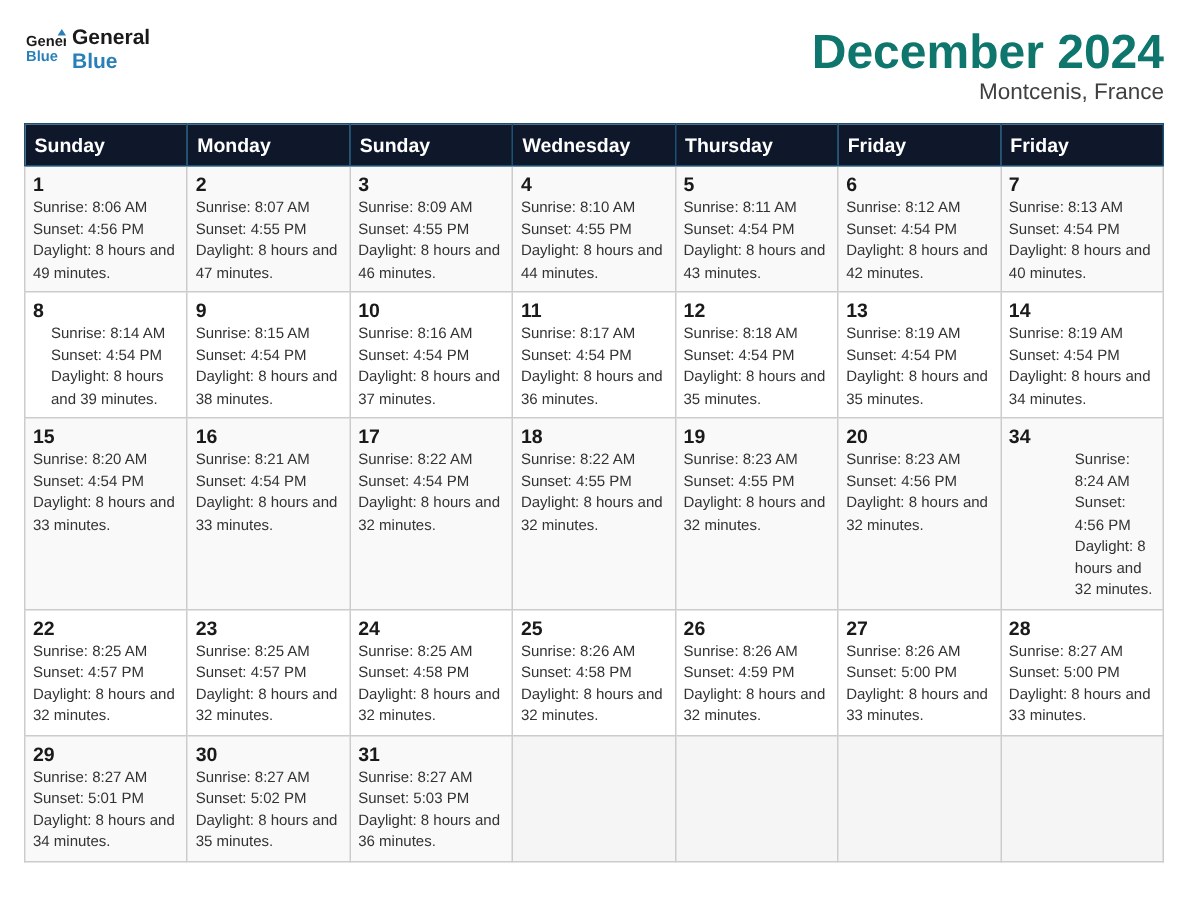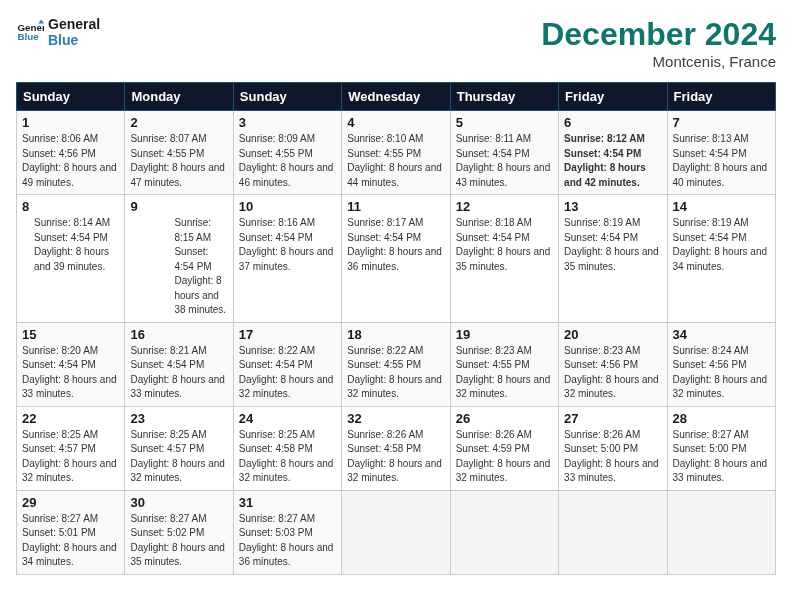--- a/index.html
+++ b/index.html
@@ -138,41 +138,41 @@
 Daylight: 8 hours and 44 minutes.</div>
         </td>
         <td>
           <span class="day-num">5</span>
           <div class="day-detail" style="white-space: pre-line;">Sunrise: 8:11 AM
 Sunset: 4:54 PM
 Daylight: 8 hours and 43 minutes.</div>
         </td>
         <td>
           <span class="day-num">6</span>
-          <div class="day-detail" style="white-space: pre-line; font-weight: bold;">Sunrise: 8:12 AM
+          <div class="day-detail" style="white-space: pre-line;">Sunrise: 8:12 AM
 Sunset: 4:54 PM
 Daylight: 8 hours and 42 minutes.</div>
         </td>
         <td>
           <span class="day-num">7</span>
           <div class="day-detail" style="white-space: pre-line;">Sunrise: 8:13 AM
 Sunset: 4:54 PM
 Daylight: 8 hours and 40 minutes.</div>
         </td>
       </tr>
       <tr>
         <td>
           <span class="day-num">8</span>
           <div class="day-detail" style="white-space: pre-line; margin-left: 12px;">Sunrise: 8:14 AM
 Sunset: 4:54 PM
 Daylight: 8 hours and 39 minutes.</div>
         </td>
         <td>
           <span class="day-num">9</span>
-          <div class="day-detail" style="white-space: pre-line; margin-left: 44px;">Sunrise: 8:15 AM
+          <div class="day-detail" style="white-space: pre-line;">Sunrise: 8:15 AM
 Sunset: 4:54 PM
 Daylight: 8 hours and 38 minutes.</div>
         </td>
         <td>
           <span class="day-num">10</span>
           <div class="day-detail" style="white-space: pre-line;">Sunrise: 8:16 AM
 Sunset: 4:54 PM
 Daylight: 8 hours and 37 minutes.</div>
         </td>
         <td>
@@ -232,21 +232,21 @@
 Daylight: 8 hours and 32 minutes.</div>
         </td>
         <td>
           <span class="day-num">20</span>
           <div class="day-detail" style="white-space: pre-line;">Sunrise: 8:23 AM
 Sunset: 4:56 PM
 Daylight: 8 hours and 32 minutes.</div>
         </td>
         <td>
           <span class="day-num">34</span>
-          <div class="day-detail" style="white-space: pre-line;">Sunrise: 8:24 AM
+          <div class="day-detail" style="white-space: pre-line; margin-left: 44px;">Sunrise: 8:24 AM
 Sunset: 4:56 PM
 Daylight: 8 hours and 32 minutes.</div>
         </td>
       </tr>
       <tr>
         <td>
           <span class="day-num">22</span>
           <div class="day-detail" style="white-space: pre-line;">Sunrise: 8:25 AM
 Sunset: 4:57 PM
 Daylight: 8 hours and 32 minutes.</div>
@@ -257,21 +257,21 @@
 Sunset: 4:57 PM
 Daylight: 8 hours and 32 minutes.</div>
         </td>
         <td>
           <span class="day-num">24</span>
           <div class="day-detail" style="white-space: pre-line;">Sunrise: 8:25 AM
 Sunset: 4:58 PM
 Daylight: 8 hours and 32 minutes.</div>
         </td>
         <td>
-          <span class="day-num">32</span>
+          <span class="day-num">25</span>
           <div class="day-detail" style="white-space: pre-line;">Sunrise: 8:26 AM
 Sunset: 4:58 PM
 Daylight: 8 hours and 32 minutes.</div>
         </td>
         <td>
           <span class="day-num">26</span>
           <div class="day-detail" style="white-space: pre-line;">Sunrise: 8:26 AM
 Sunset: 4:59 PM
 Daylight: 8 hours and 32 minutes.</div>
         </td>

